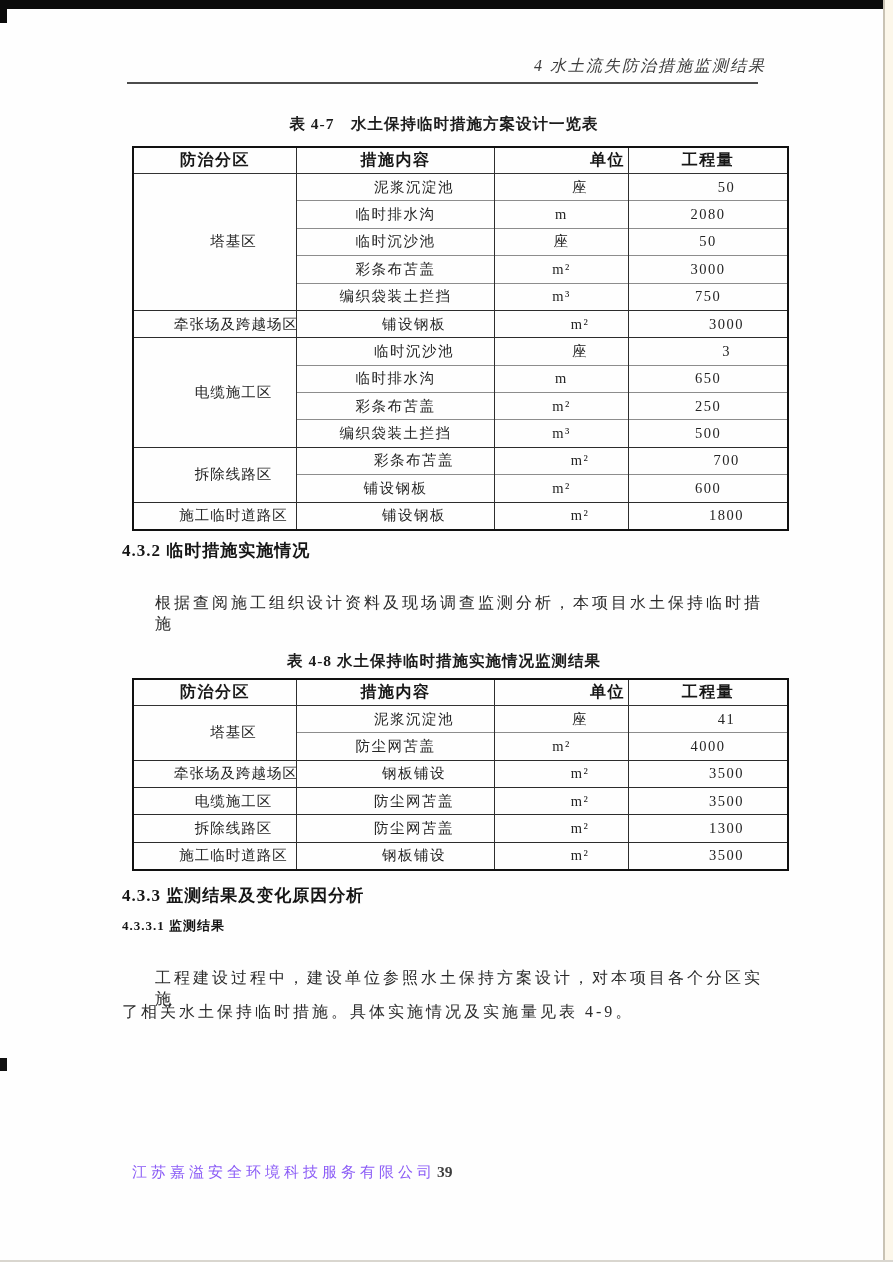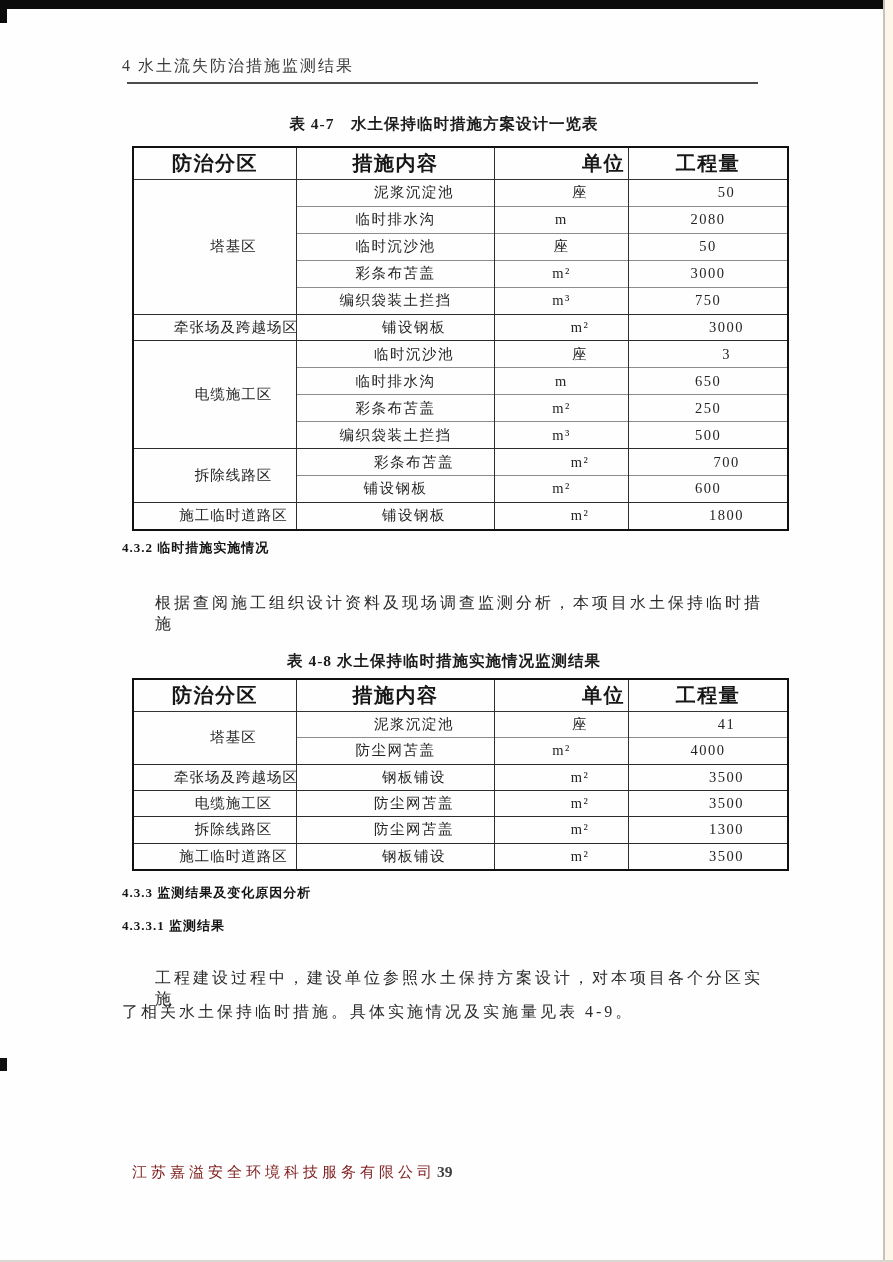--- a/index.html
+++ b/index.html
@@ -16,34 +16,34 @@
   .artifact-top-bar{position:absolute;left:0;top:0;width:893px;height:9px;background:#0b0b0b;}
   .artifact-topleft-block{position:absolute;left:0;top:0;width:7px;height:23px;background:#0b0b0b;}
   .artifact-left-blob{position:absolute;left:0;top:1058px;width:7px;height:13px;background:#111;}
   .artifact-right-line{position:absolute;left:883px;top:0;width:2px;height:1262px;background:#c9c3b4;}
   .artifact-right-tint{position:absolute;left:885px;top:0;width:8px;height:1262px;background:#fcf7ea;}
   .artifact-bottom-line{position:absolute;left:0;top:1260px;width:893px;height:2px;background:#d9d6cf;}
 
   
   .running-header{
     position:absolute;left:122px;top:56px;width:644px;
-    text-align:left;font-size:16px;letter-spacing:2px;color:#3b3b3b;
+    text-align:right;font-size:16px;letter-spacing:2px;color:#3b3b3b;font-style:italic;
   }
   .header-rule{position:absolute;left:127px;top:82px;width:631px;height:2px;background:#4c4c4c;}
 
   
   .table-caption{
     position:absolute;left:122px;width:644px;text-align:center;
     font-weight:bold;font-size:15.5px;letter-spacing:1px;color:#1c1c1c;
   }
   .caption-47{top:114px;}
   .caption-48{top:651px;}
   .section-heading{
     position:absolute;left:122px;width:644px;
-    font-weight:bold;font-size:13px;letter-spacing:1px;color:#151515;
+    font-weight:bold;font-size:17px;letter-spacing:1px;color:#151515;
   }
   .h-432{top:539px;}
   .h-433{top:884px;}
   .h-4331{top:917px;font-size:13px;}
   .para-line{
     position:absolute;left:122px;width:641px;
     font-size:16px;letter-spacing:3px;color:#2b2b2b;
     white-space:nowrap;overflow:hidden;margin-top:12px;
   }
   .para-line.fill{white-space:normal;text-align:justify;text-align-last:justify;}
@@ -62,33 +62,33 @@
   }
   .tw-47 table.doc-table{height:385px;}
   .tw-48 table.doc-table{height:193px;}
   table.doc-table th,table.doc-table td{
     border-left:1px solid #2e2e2e;border-right:1px solid #2e2e2e;
     border-top:1px solid #8d8d8d;
     text-align:center;vertical-align:middle;
     padding:2px 3px;letter-spacing:1.5px;
     overflow:hidden;white-space:nowrap;
   }
-  table.doc-table th{font-weight:bold;font-size:20px;border-bottom:1.5px solid #333;color:#171717;margin-left:18px;}
+  table.doc-table th{font-weight:bold;font-size:16px;border-bottom:1.5px solid #333;color:#171717;margin-left:18px;}
   table.doc-table{border:2.5px solid #111;}
   table.doc-table tr.group-start td{border-top:1.8px solid #2c2c2c;padding-left:40px;}
   table.doc-table th:nth-child(1){width:156px;}
   table.doc-table th:nth-child(2){width:191px;}
   table.doc-table th:nth-child(3){width:127px;text-align:right;}
   table.doc-table th:nth-child(4){width:152px;}
   table.doc-table td.zone-cell{letter-spacing:1px;}
 
   
   .footer-company{
     position:absolute;left:132px;top:1163px;
-    font-size:15px;letter-spacing:4px;color:#7f1d1d;
+    font-size:15px;letter-spacing:4px;color:#8b5cf6;
   }
   .footer-page-number{
     position:absolute;left:437px;top:1163px;
     font-size:15.5px;color:#3d3d3d;font-weight:bold;
   }
 </style>
 </head>
 <body>
 
 <div class="page">

